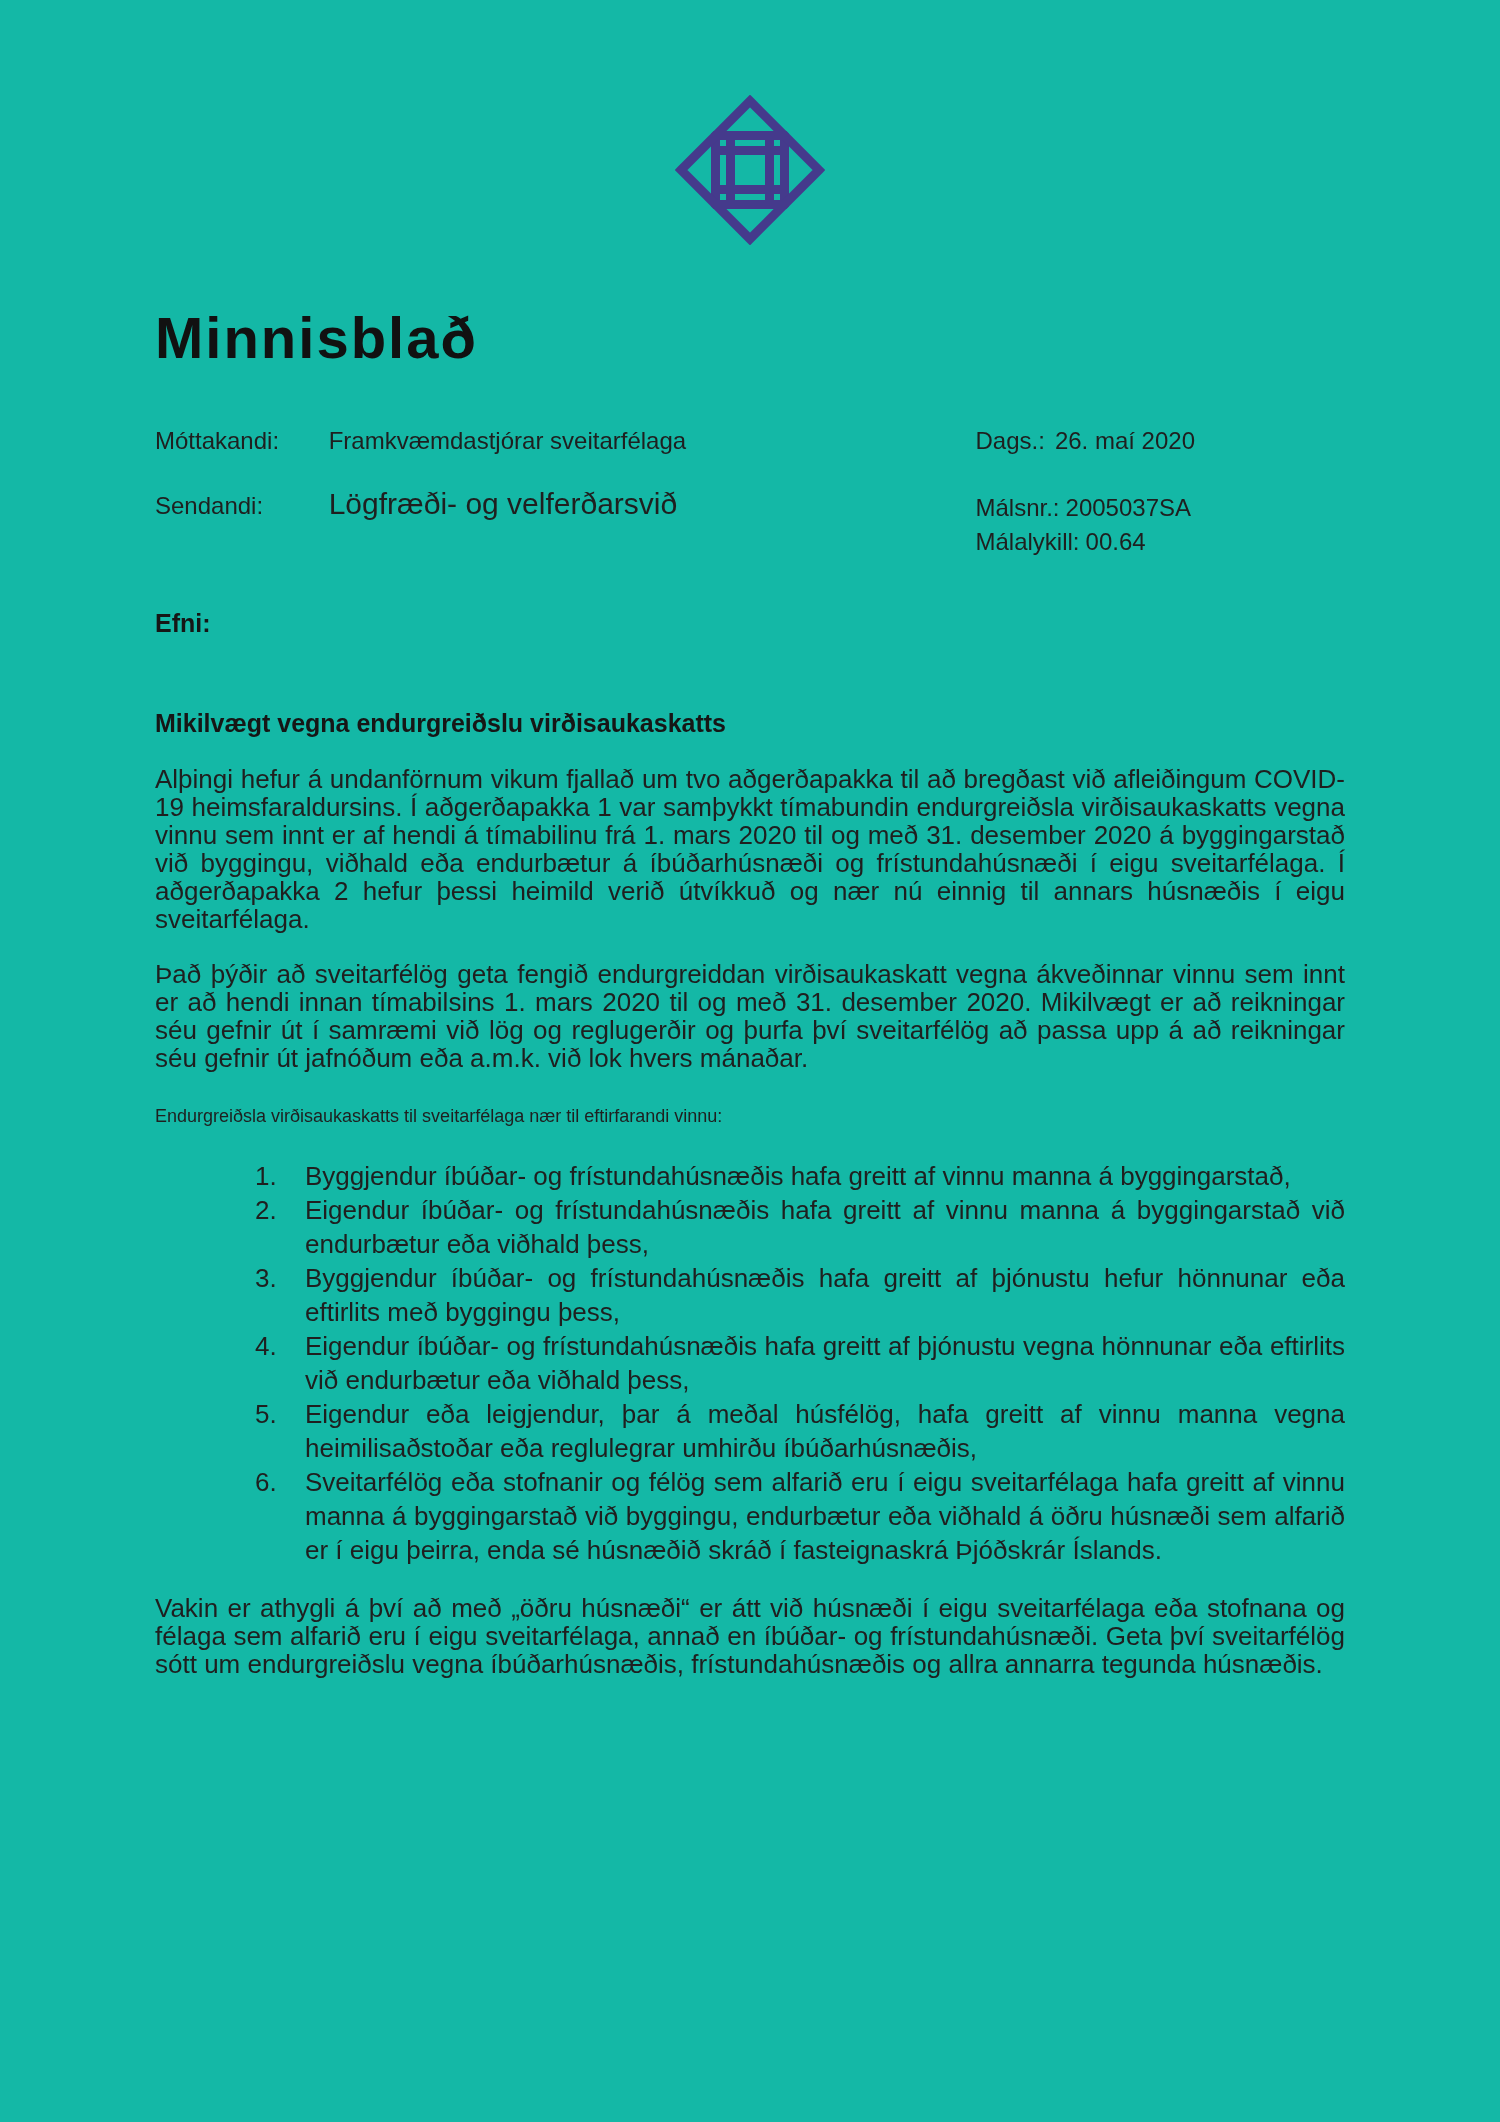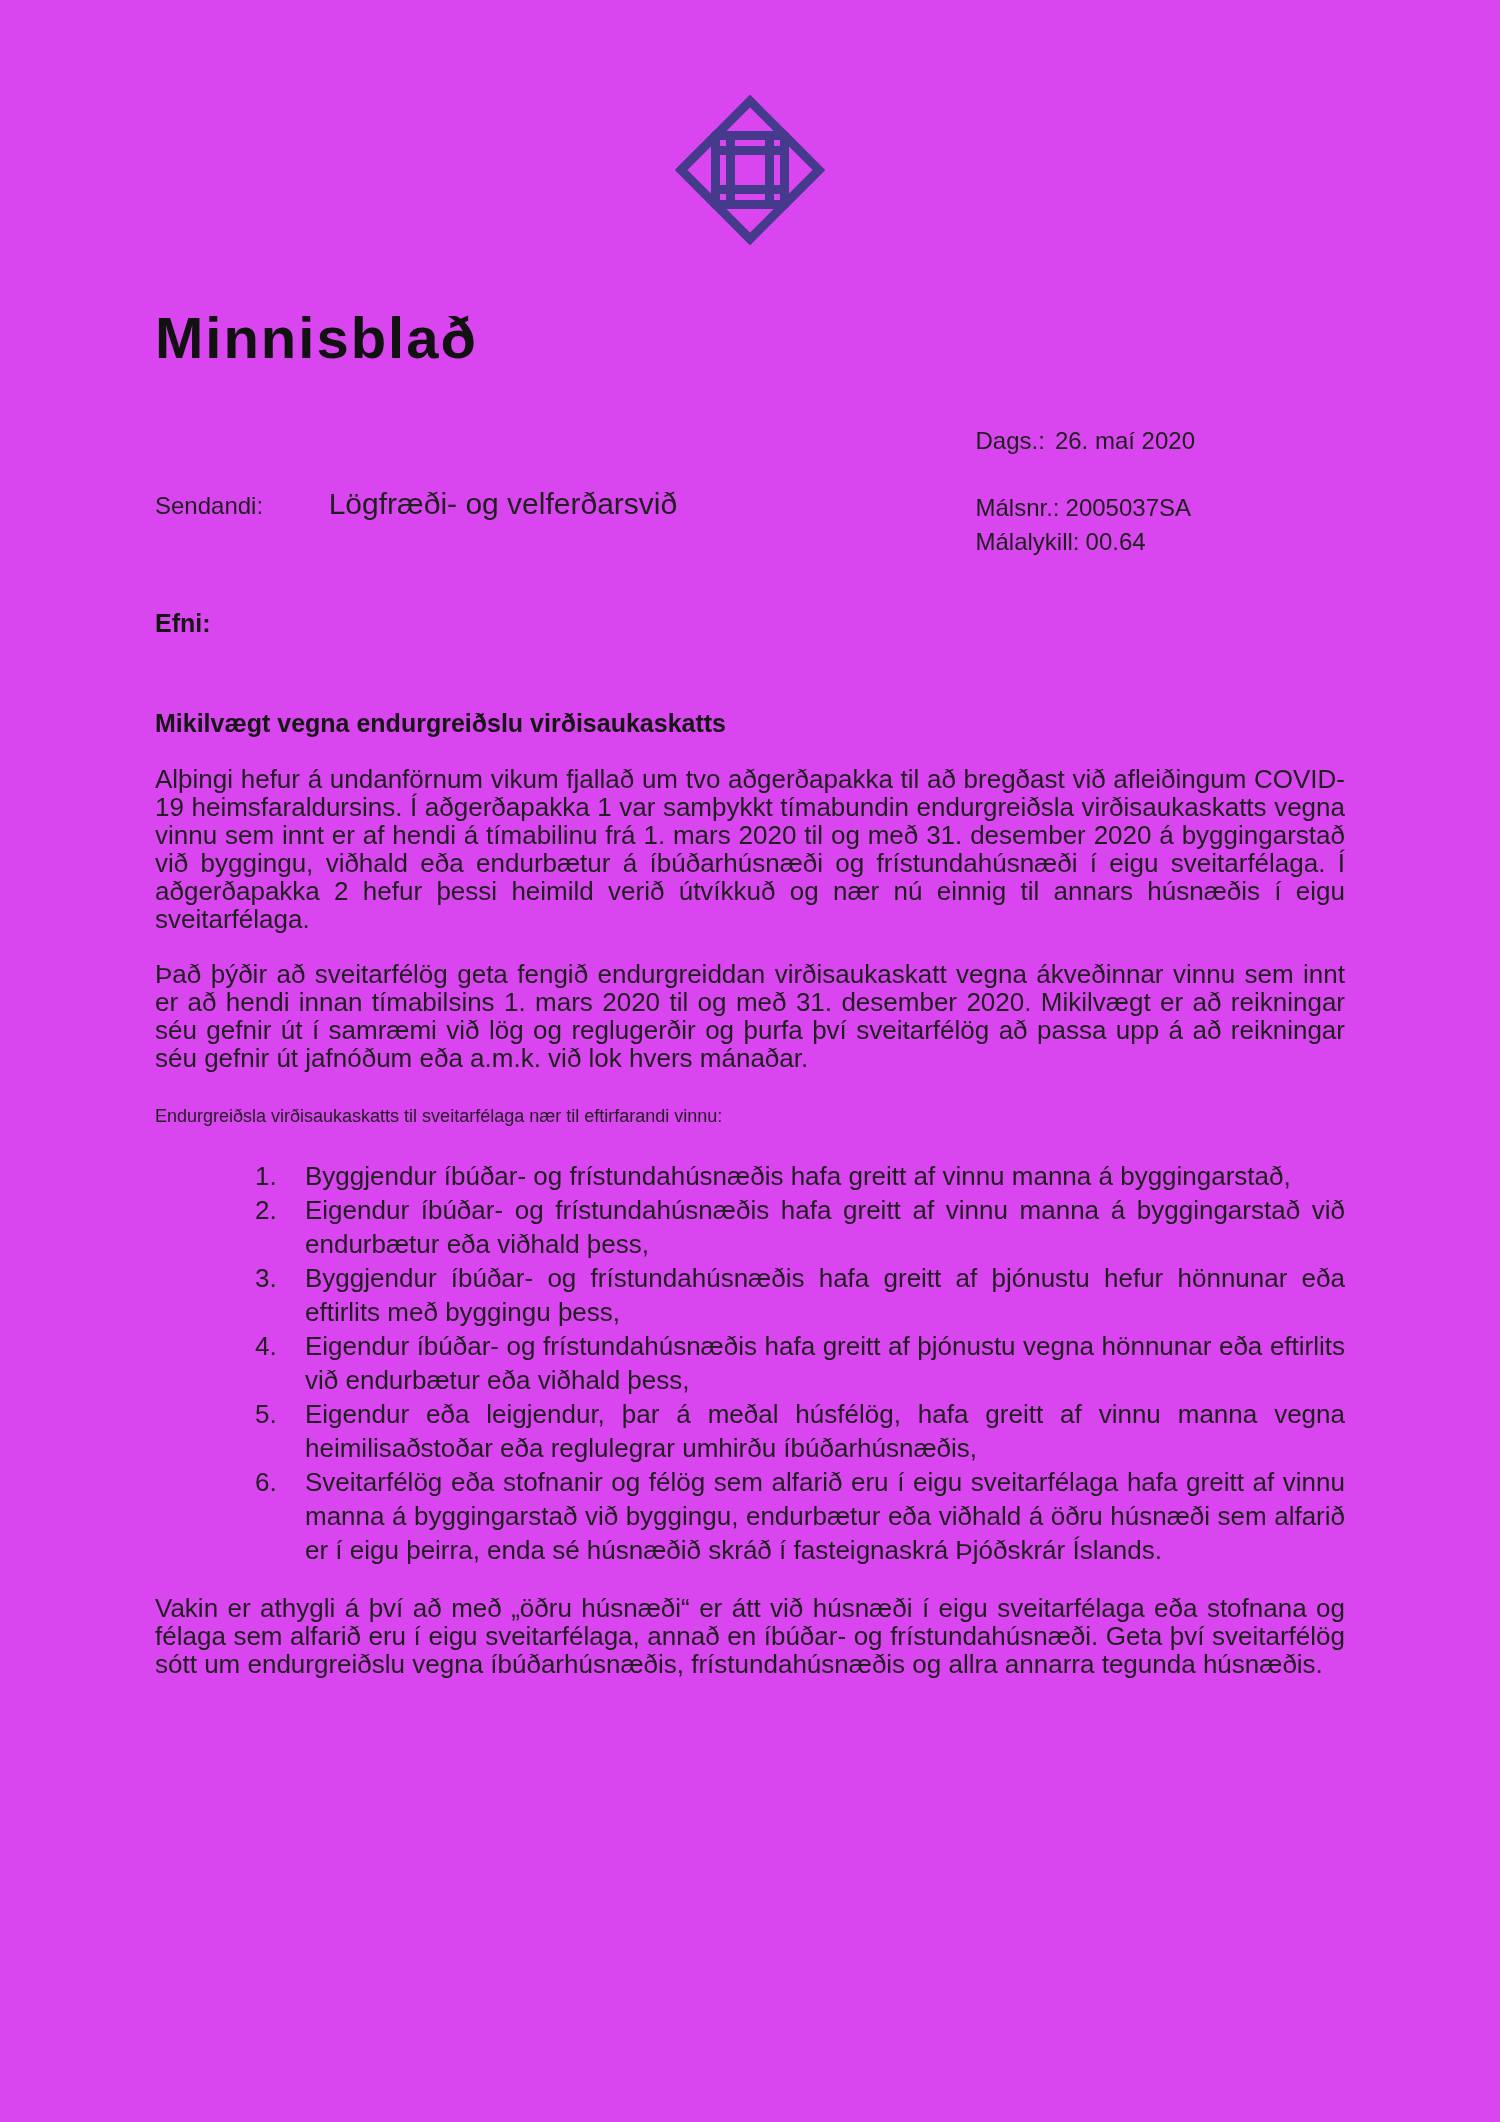--- a/index.html
+++ b/index.html
@@ -5,21 +5,21 @@
   html, body {
     margin: 0;
     padding: 0;
     background: #ffffff;
   }
   .page {
     position: relative;
     width: 1500px;
     height: 2122px;
     margin: 0 auto;
-    background: #d946ef;
+    background: #14b8a6;
     box-sizing: border-box;
     padding: 0 155px;
     overflow: hidden;
     font-family: "Liberation Sans", sans-serif;
     color: #1f1f1f;
   }
   .logo {
     display: block;
     margin: 95px auto 0 auto;
     width: 150px;
@@ -100,20 +100,24 @@
       <path d="M100,8 L146,54 L146,126 L54,126 L54,54 Z"></path>
       <path d="M100,192 L54,146 L54,74 L146,74 L146,146 Z"></path>
       <path d="M8,100 L54,54 L126,54 L126,146 L54,146 Z"></path>
       <path d="M192,100 L146,146 L74,146 L74,54 L146,54 Z"></path>
     </g>
   </svg>
 
   <h1 class="doc-title">Minnisblað</h1>
 
   <div class="meta">
+    <div class="meta-row row1">
+      <span class="meta-label">Móttakandi:</span>
+      <span class="meta-value">Framkvæmdastjórar sveitarfélaga</span>
+    </div>
     <div class="meta-row row2">
       <span class="meta-label">Sendandi:</span>
       <span class="meta-value sender-value">Lögfræði- og velferðarsvið</span>
     </div>
     <div class="meta-right">
       <div class="mr-line1">
         <span>Dags.:</span><span class="mr-gap"></span><span>26. maí 2020</span>
       </div>
       <div class="mr-line2">
         <span>Málsnr.:</span><span class="mr-gap-sm"></span><span>2005037SA</span>

